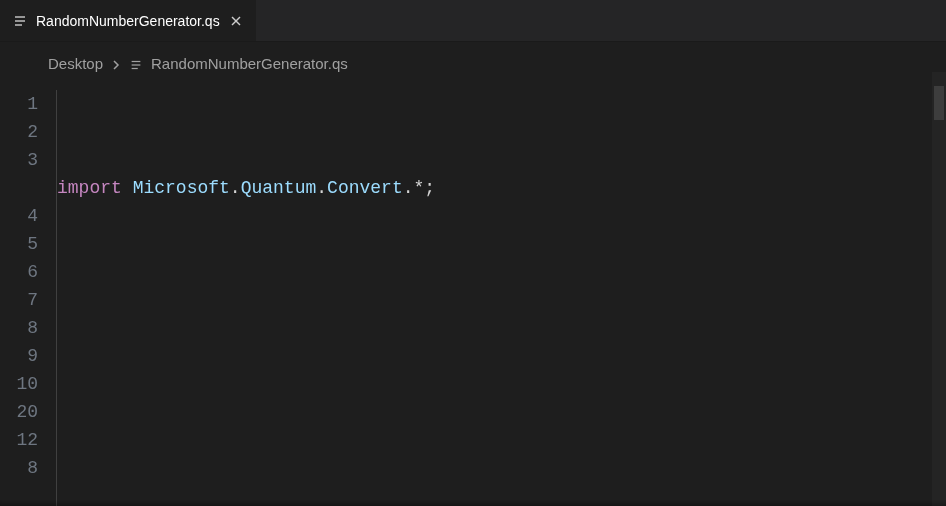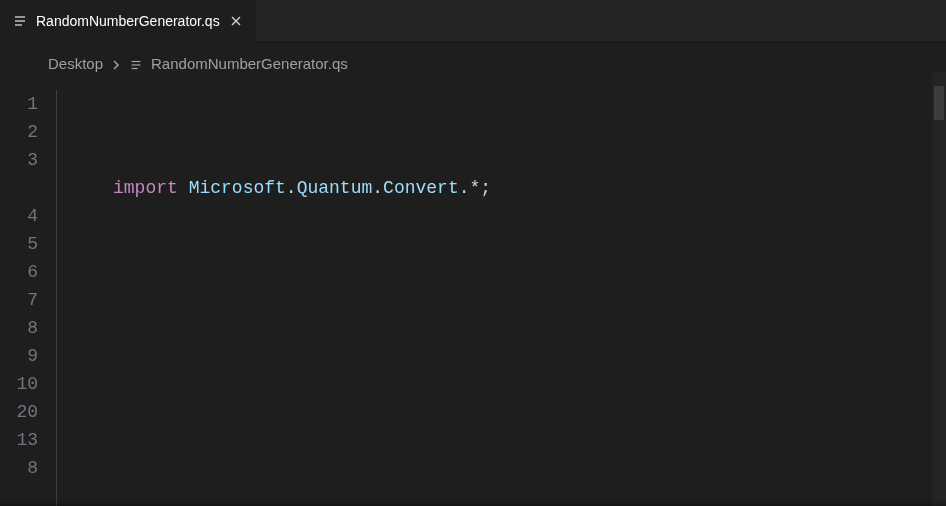--- a/index.html
+++ b/index.html
@@ -64,21 +64,20 @@
     color: #6e7681;
     padding-right: 18px;
     user-select:none;
   }
   .gutter div { height:28px; }
   .code-col {
     position:relative;
     flex:1;
     white-space: pre;
     color:#d4d4d4;
-    padding-left: 56px;
     border-left: 1px solid #404040;
   }
   .code-line { height:28px; position:relative; }
   
   .kw   { color:#c586c0; }      
   .ns   { color:#9cdcfe; }
   .pn   { color:#d4d4d4; }
 
   .scrollbar {
     position:absolute;
@@ -149,21 +148,21 @@
     <div>3</div>
     <div style="height:28px"></div>
     <div>4</div>
     <div>5</div>
     <div>6</div>
     <div>7</div>
     <div>8</div>
     <div>9</div>
     <div>10</div>
     <div>20</div>
-    <div>13</div>
+    <div>12</div>
     <div>8</div>
   </div>
 
   <div class="code-col">
     
     <div class="code-line"><span class="kw">import</span> <span class="ns">Microsoft</span><span class="pn">.</span><span class="ns">Quantum</span><span class="pn">.</span><span class="ns">Convert</span><span class="pn">.*;</span></div>
     
     
     <div class="code-line"></div>
     

